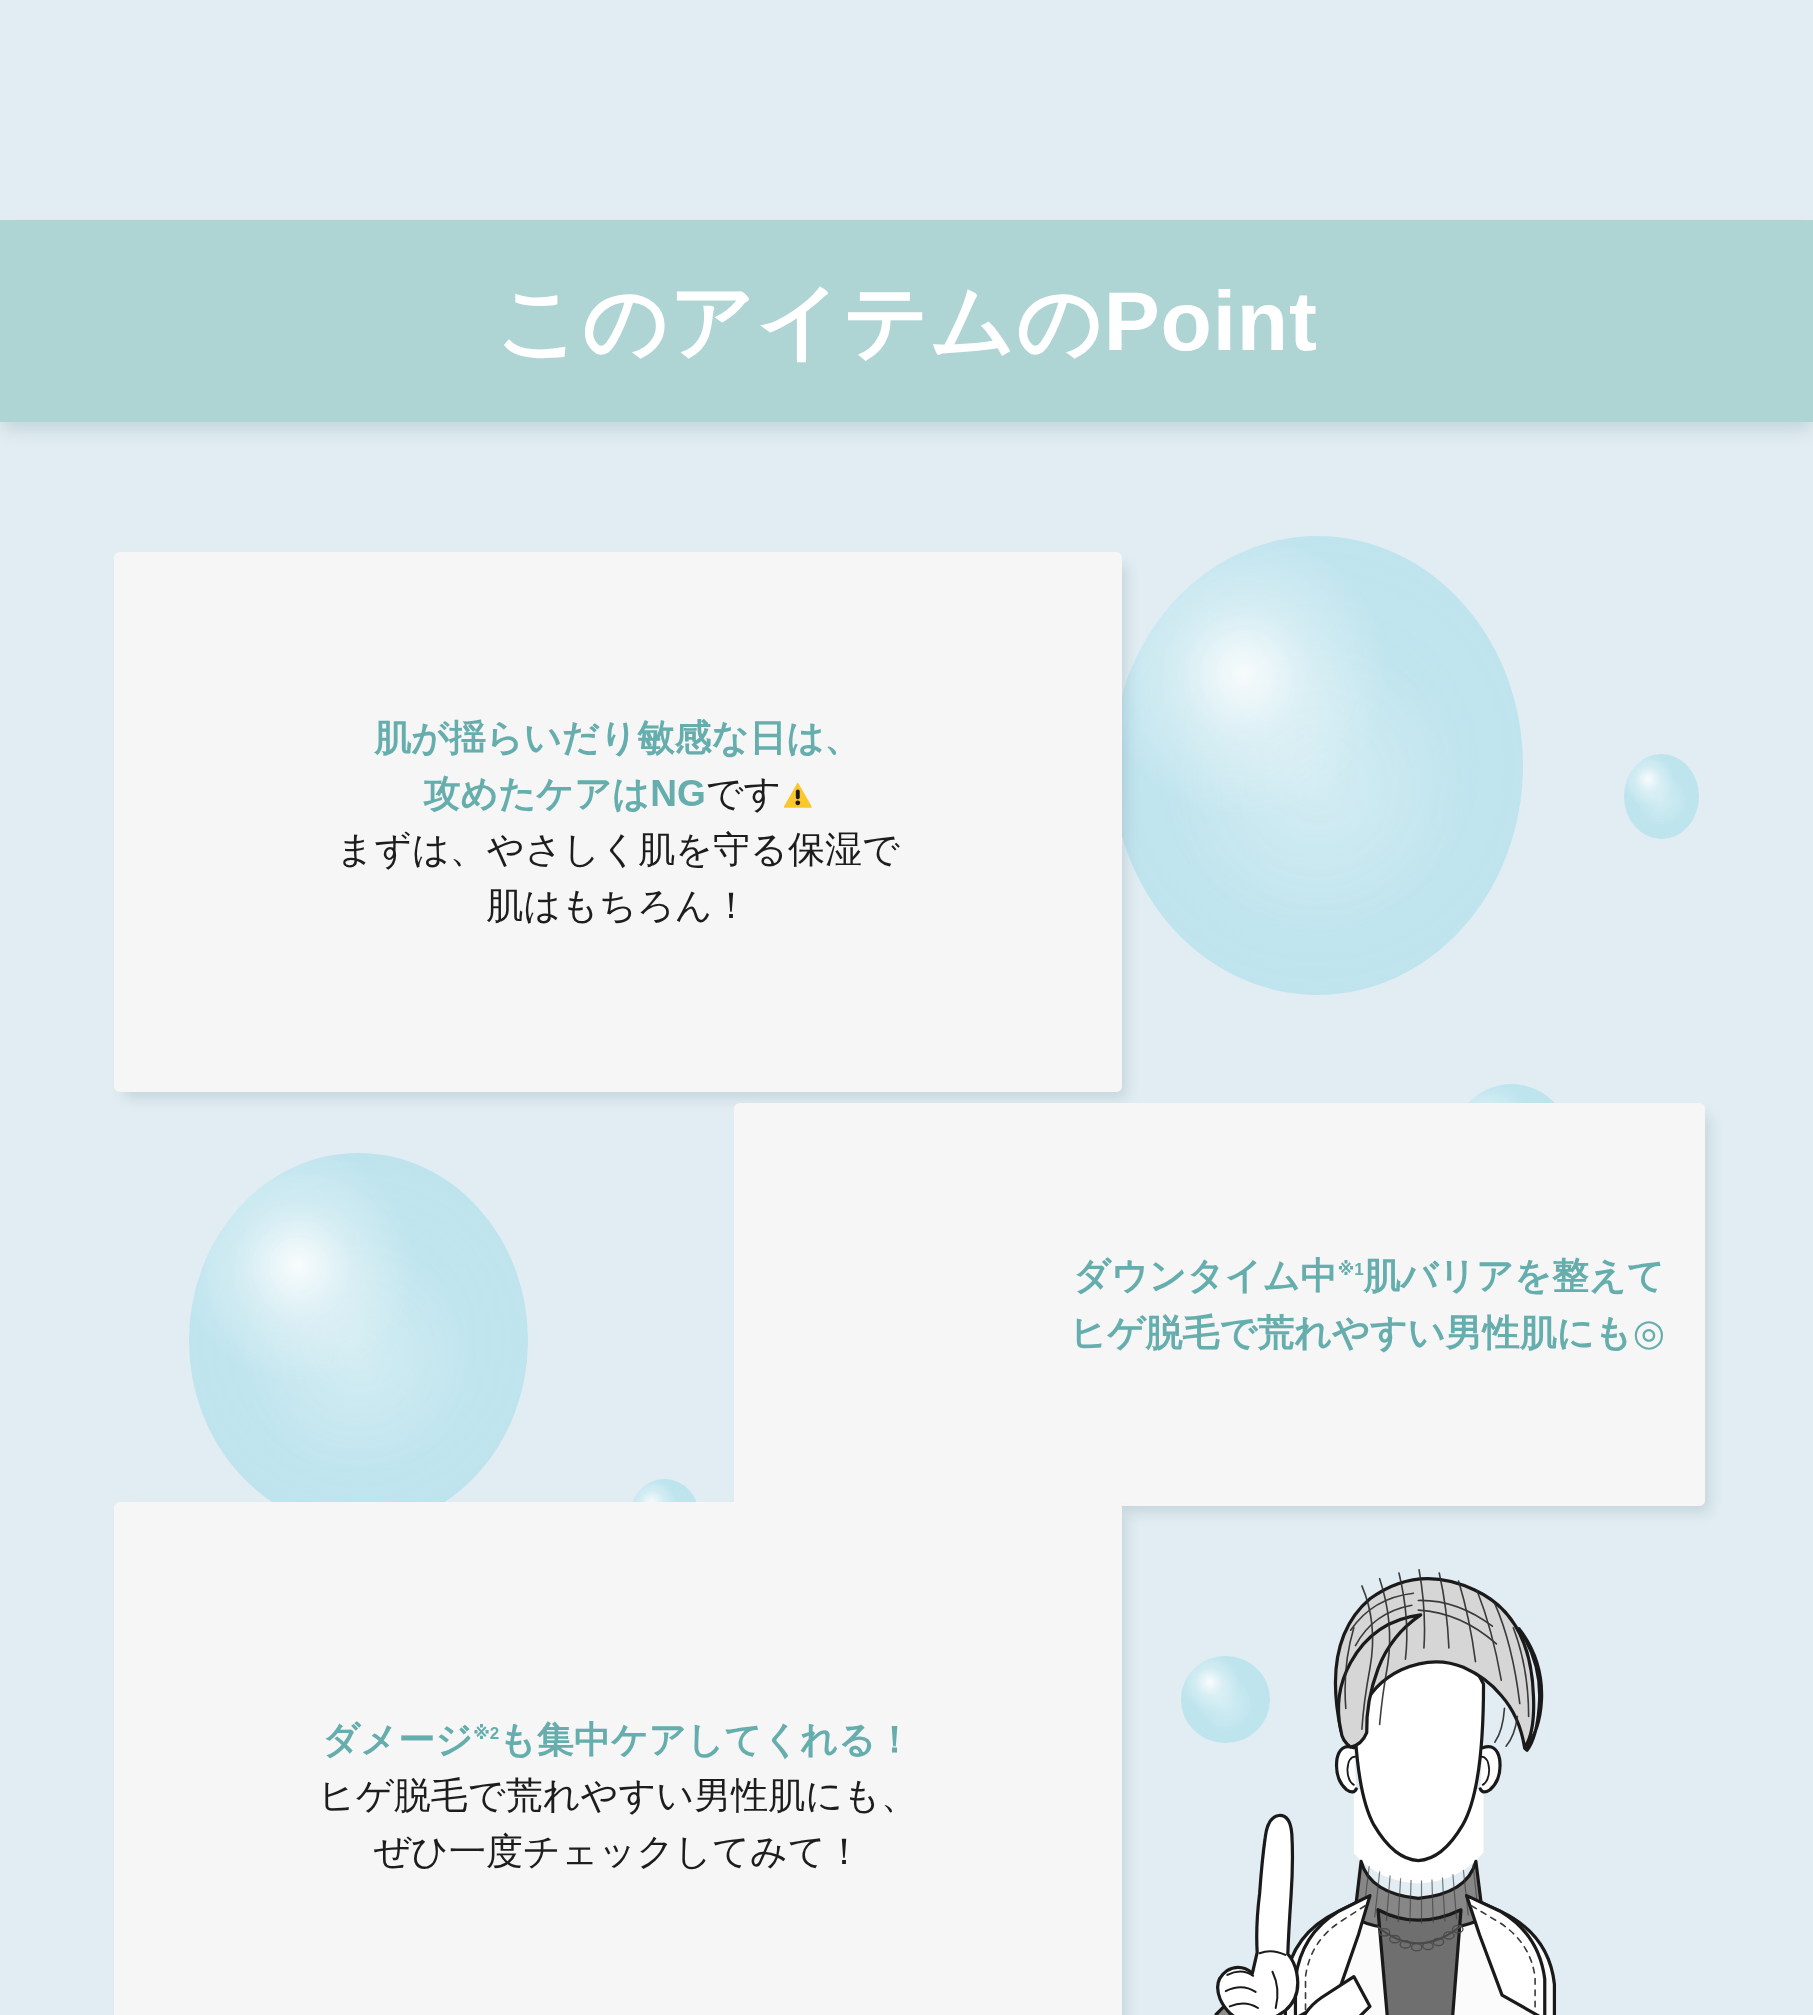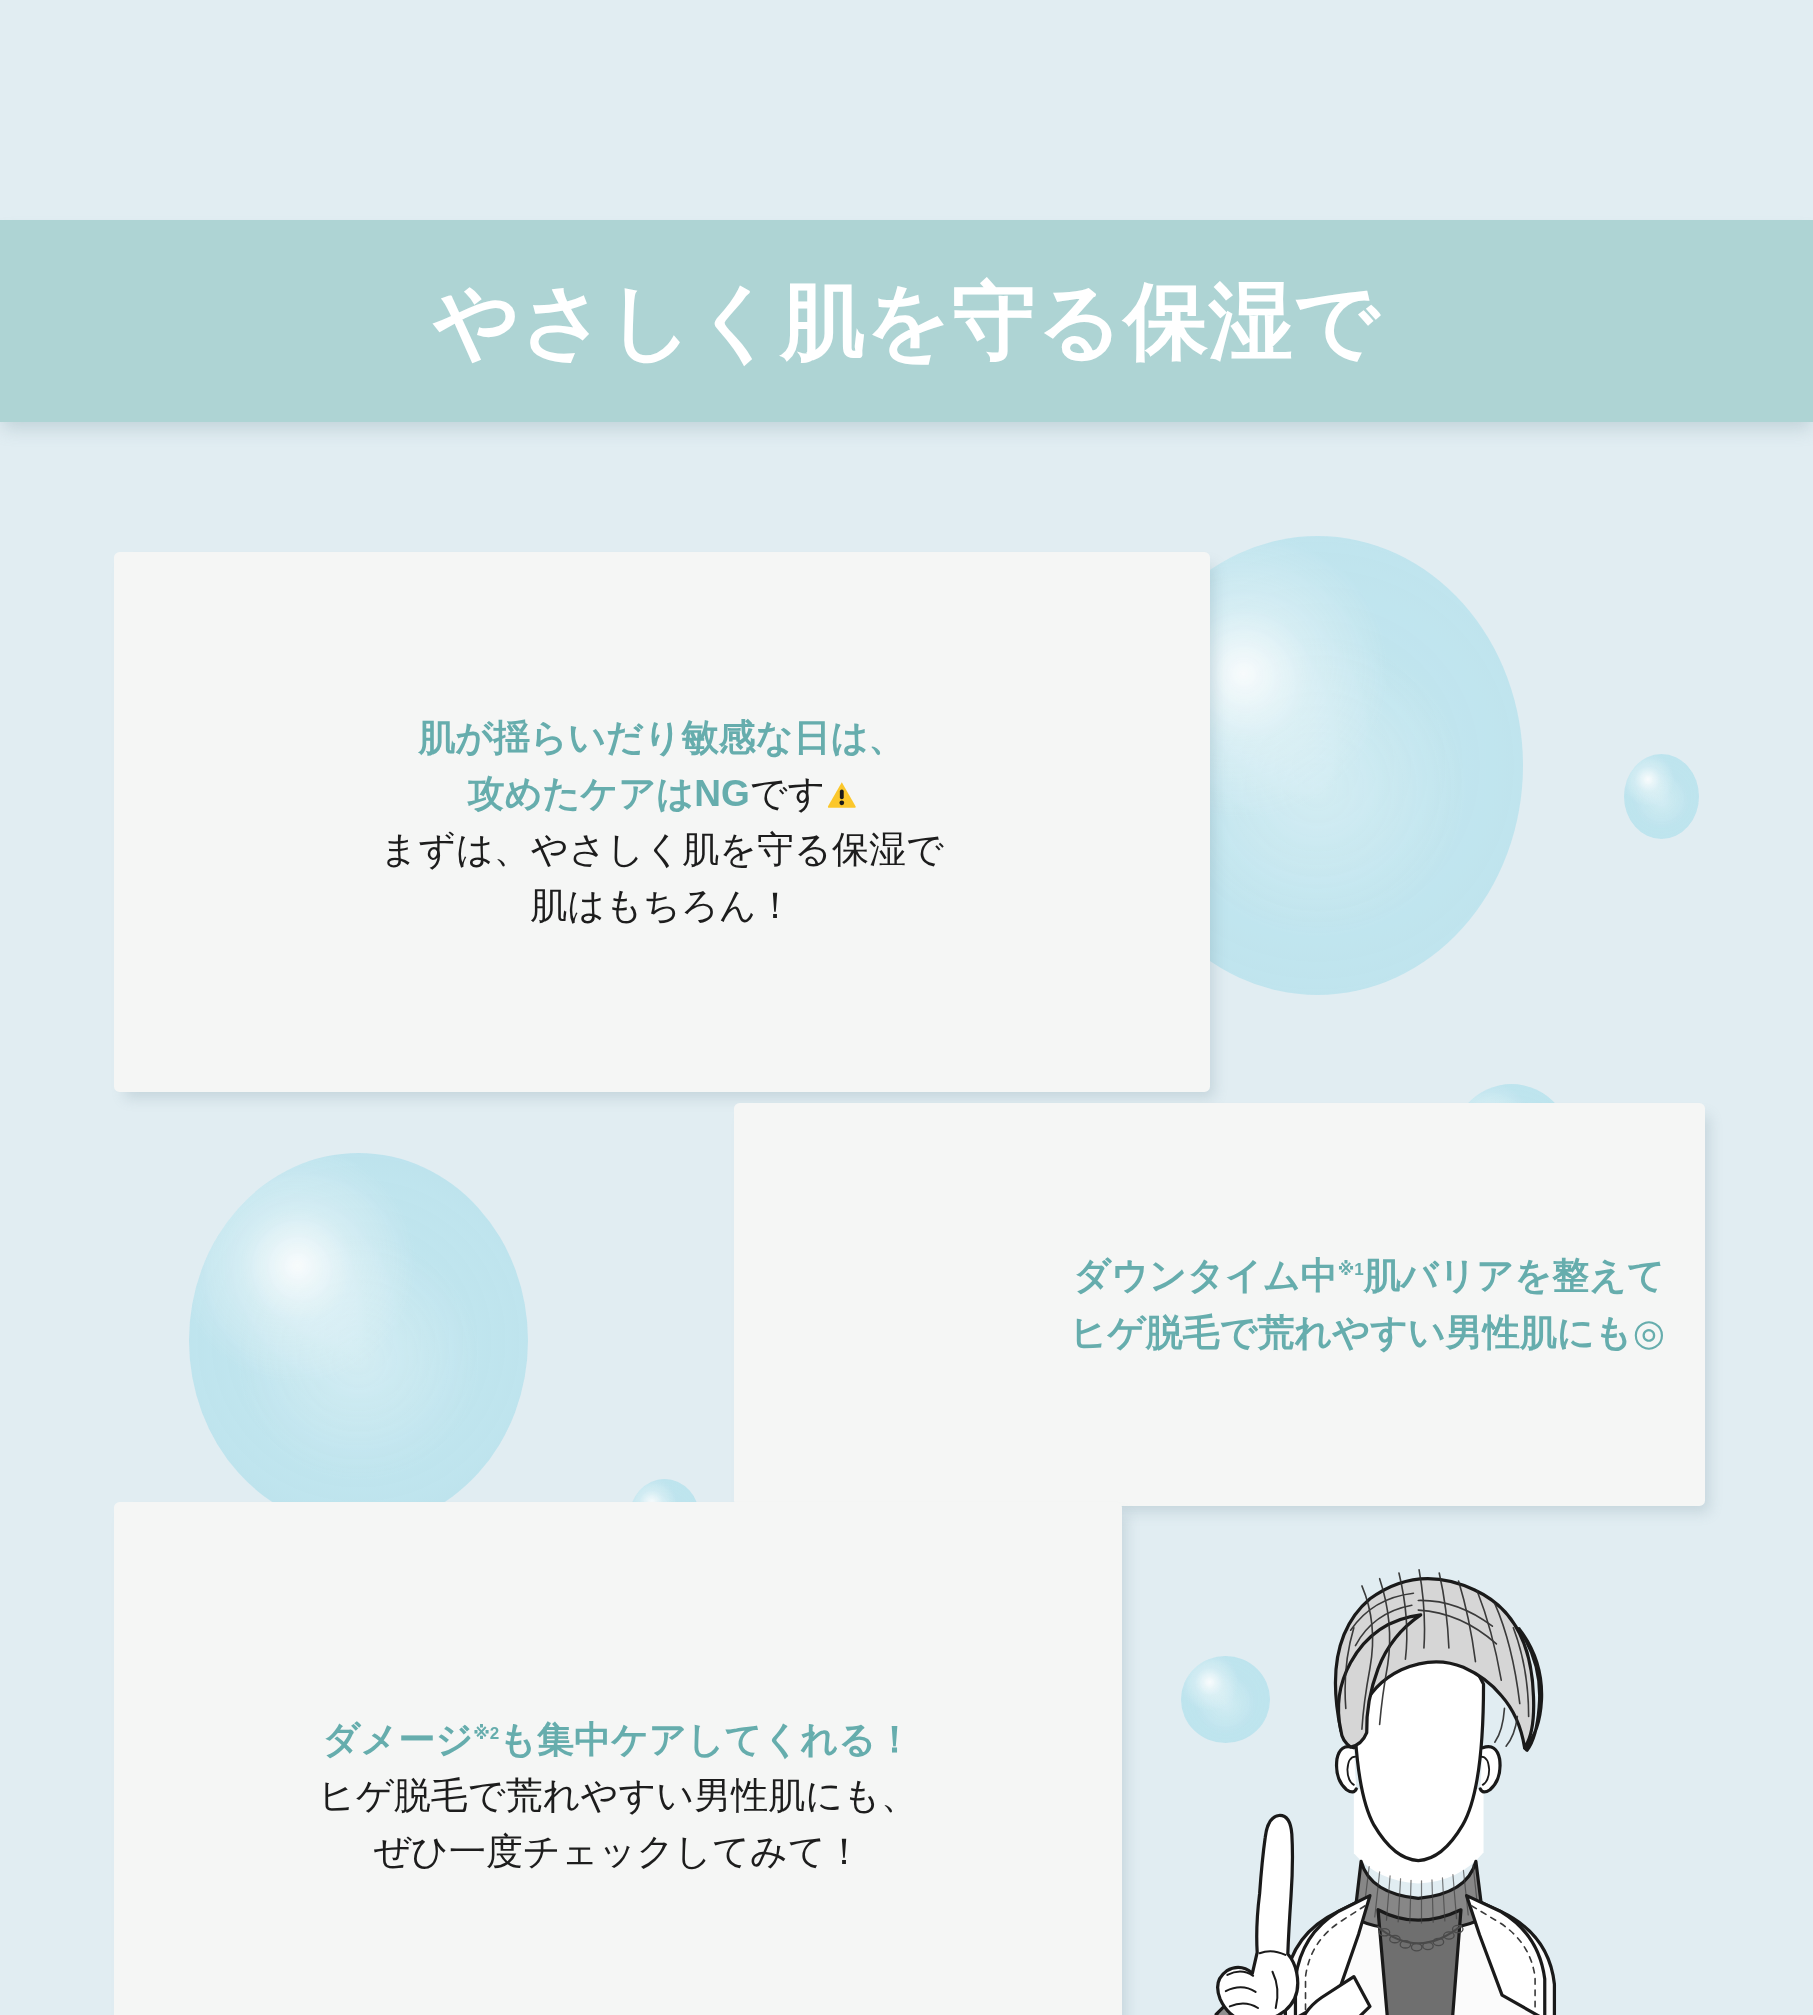--- a/index.html
+++ b/index.html
@@ -82,21 +82,21 @@
 
   
   .warn-icon {
     display: inline-block;
     width: 0.80em;
     height: 0.80em;
     vertical-align: -0.10em;
     margin-left: 0.03em;
   }
 
-  #card-1 { left: 114px;  top: 552px; width: 1096px; height: 540px; align-items: center; }
+  #card-1 { left: 114px;  top: 552px; width: 1008px; height: 540px; align-items: center; }
   #card-2 { left: 734px; top: 1103px; width: 971px; height: 403px; align-items: flex-end; padding-right: 40px; }
   #card-3 { left: 114px;  top: 1502px; width: 1008px; height: 588px; align-items: center; }
 
   
   #illustration {
     position: absolute;
     left: 1112px;
     top: 1507px;
     width: 528px;
     height: 588px;
@@ -108,21 +108,21 @@
 <div id="page">
 
   <div class="bubble" style="left:1112px; top:536px; width:411px; height:459px; opacity:.85;"></div>
   <div class="bubble" style="left:1624px; top:754px; width:75px; height:85px; opacity:.9;"></div>
   <div class="bubble" style="left:1447px; top:1084px; width:129px; height:145px; opacity:.9;"></div>
   <div class="bubble" style="left:189px; top:1153px; width:339px; height:375px; opacity:.88;"></div>
   <div class="bubble" style="left:629px; top:1479px; width:71px; height:79px; opacity:.9;"></div>
   <div class="bubble" style="left:1181px; top:1656px; width:89px; height:87px; opacity:.9;"></div>
 
   <div id="header-band">
-    <div id="header-title">やさしく肌を守る保湿で</div>
+    <div id="header-title">このアイテムのPoint</div>
   </div>
 
   <div class="card" id="card-1">
     <div class="card-line teal">肌が揺らいだり敏感な日は、</div>
     <div class="card-line">
       <span class="teal">攻めたケアはNG</span><span class="ink normal">です</span><span class="warn-icon"><svg viewBox="0 0 100 100" width="100%" height="100%">
             <path d="M50 8 L96 88 Q99 94 92 94 L8 94 Q1 94 4 88 Z" fill="#fbc72b"></path>
             <rect x="43.5" y="32" width="13" height="33" rx="6.5" fill="#1a1a1a"></rect>
             <circle cx="50" cy="77" r="8" fill="#1a1a1a"></circle>
           </svg></span>

